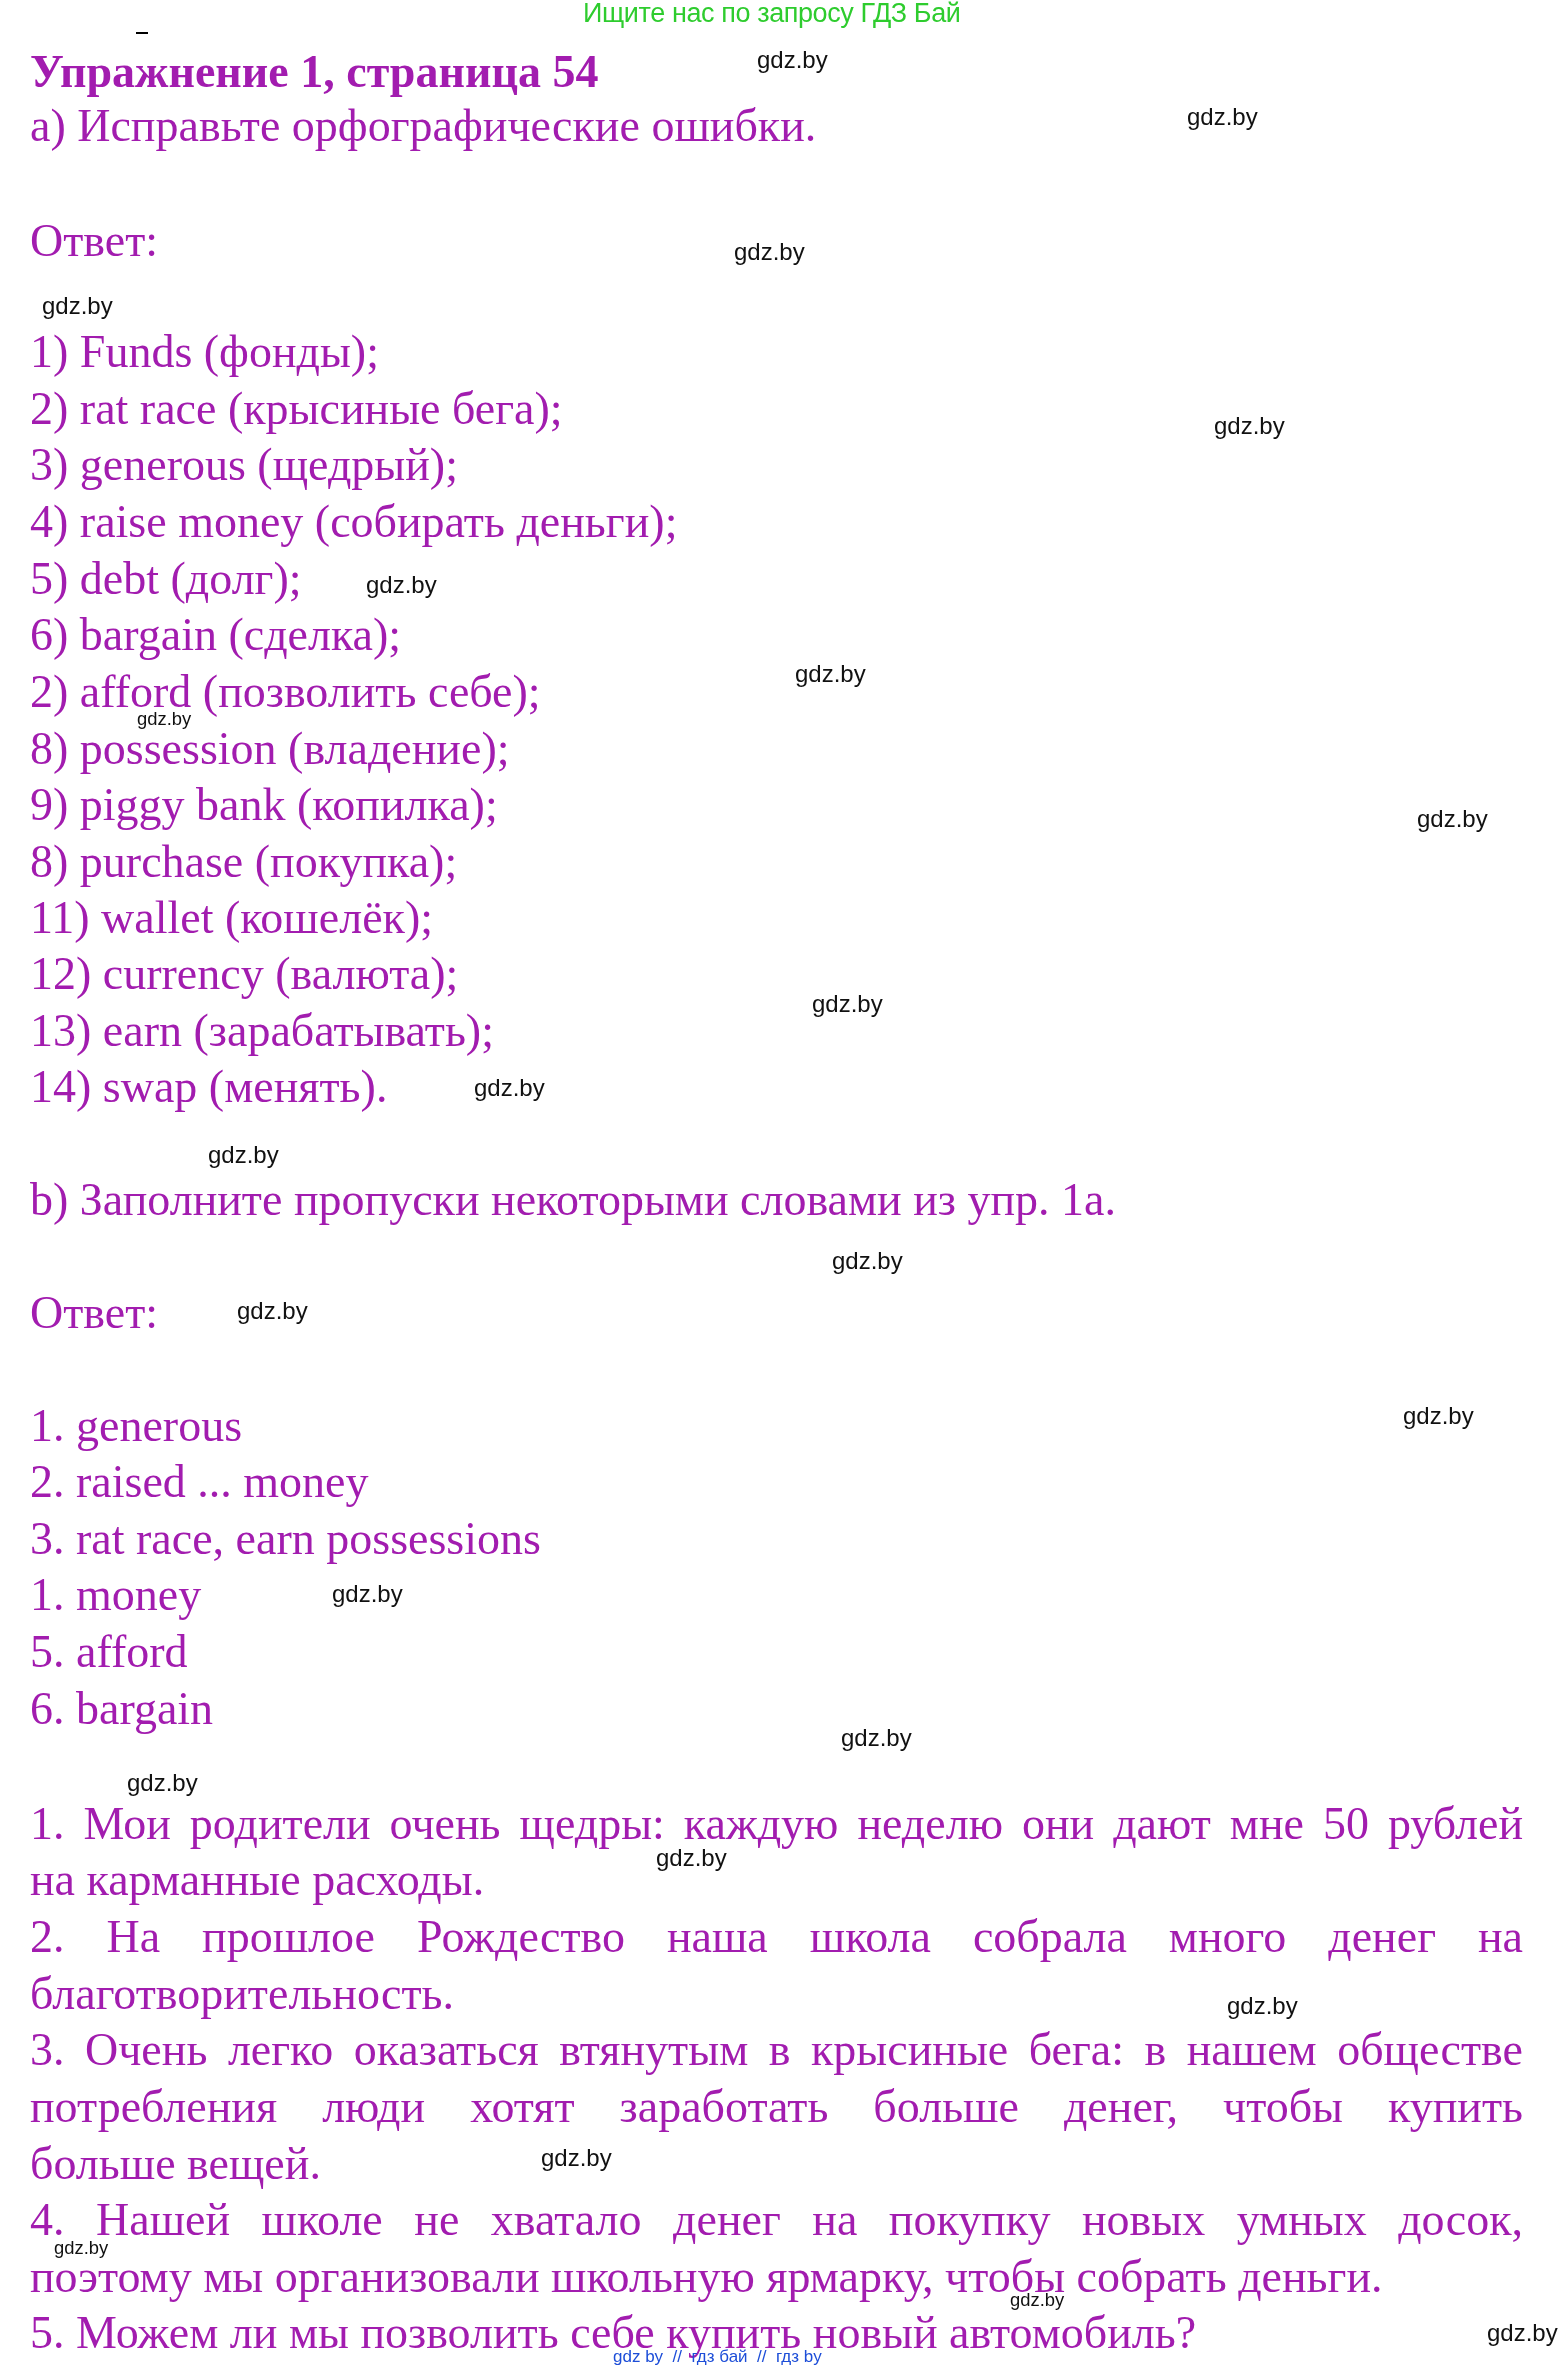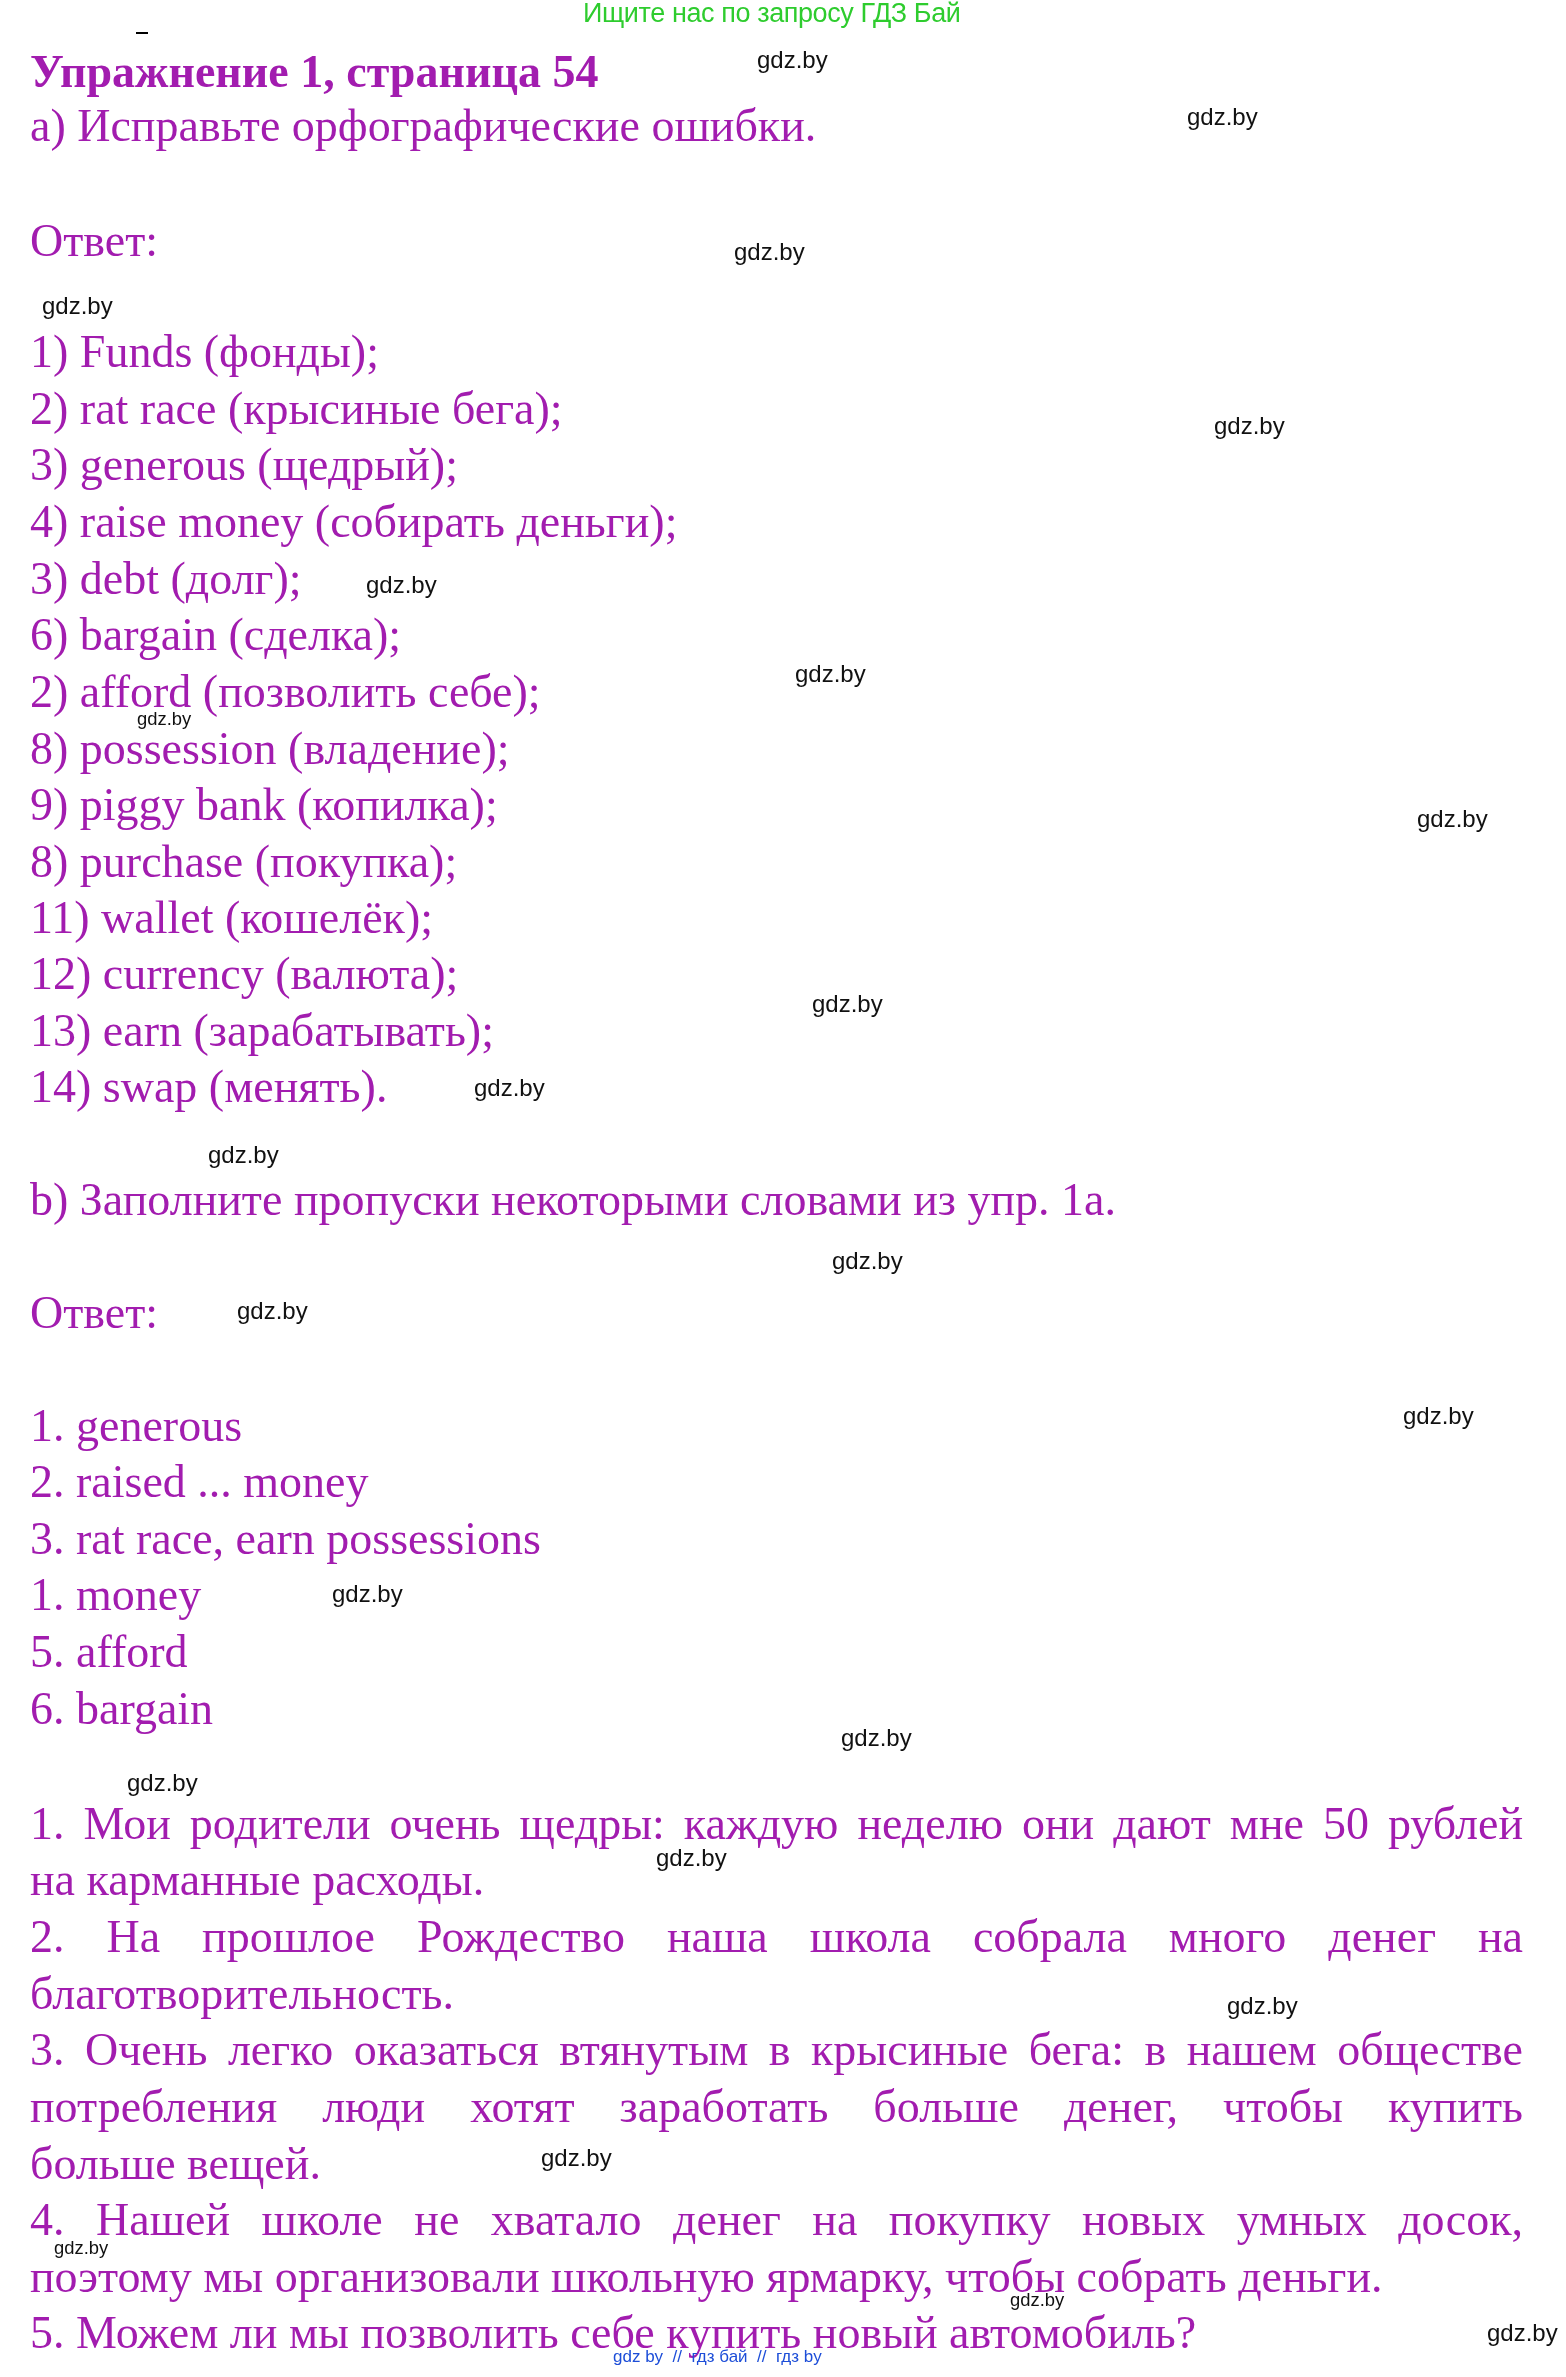--- a/index.html
+++ b/index.html
@@ -21,21 +21,21 @@
 
 <div class="ln bold" style="top:49px">Упражнение 1, страница 54</div>
 <div class="ln" style="top:103px">а) Исправьте орфографические ошибки.</div>
 <div class="ln" style="top:218px">Ответ:</div>
 
 <div>
   <div class="ln" style="top:329px">1) Funds (фонды);</div>
   <div class="ln" style="top:386px">2) rat race (крысиные бега);</div>
   <div class="ln" style="top:442px">3) generous (щедрый);</div>
   <div class="ln" style="top:499px">4) raise money (собирать деньги);</div>
-  <div class="ln" style="top:556px">3) debt (долг);</div>
+  <div class="ln" style="top:556px">5) debt (долг);</div>
   <div class="ln" style="top:612px">6) bargain (сделка);</div>
   <div class="ln" style="top:669px">2) afford (позволить себе);</div>
   <div class="ln" style="top:726px">8) possession (владение);</div>
   <div class="ln" style="top:782px">9) piggy bank (копилка);</div>
   <div class="ln" style="top:839px">8) purchase (покупка);</div>
   <div class="ln" style="top:895px">11) wallet (кошелёк);</div>
   <div class="ln" style="top:951px">12) currency (валюта);</div>
   <div class="ln" style="top:1008px">13) earn (зарабатывать);</div>
   <div class="ln" style="top:1064px">14) swap (менять).</div>
 </div>

